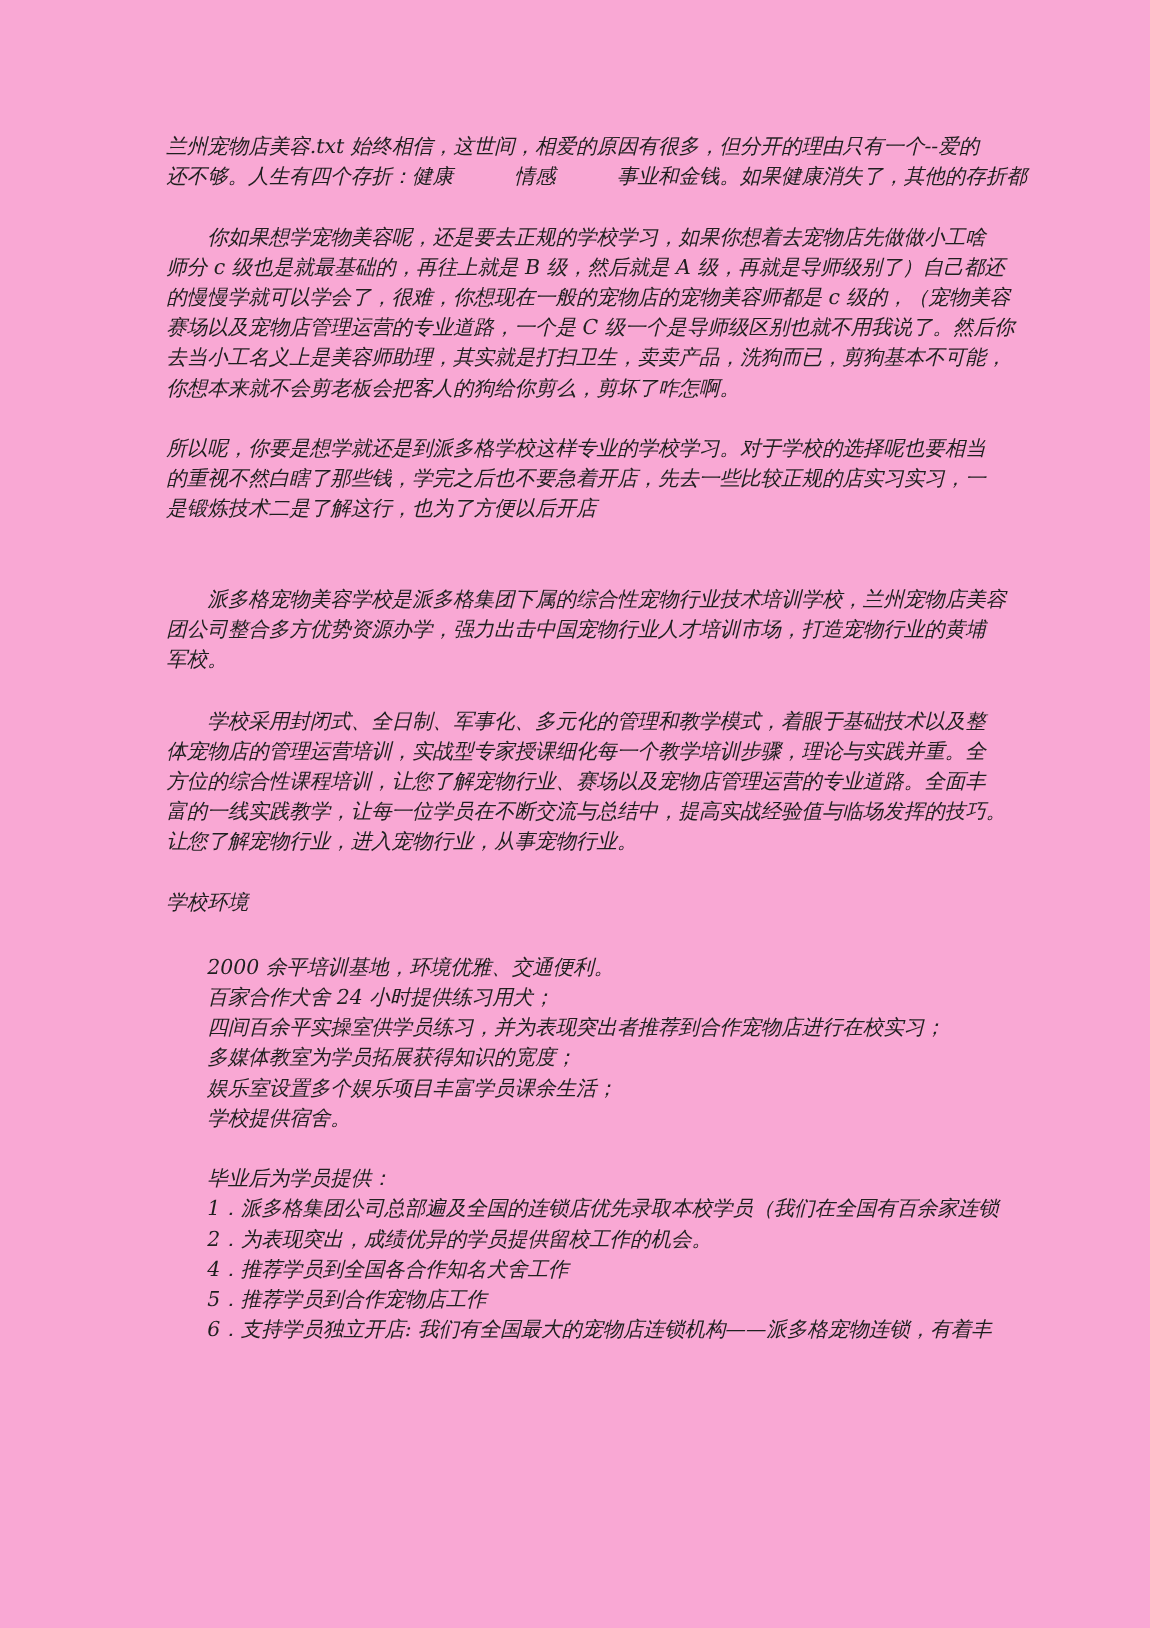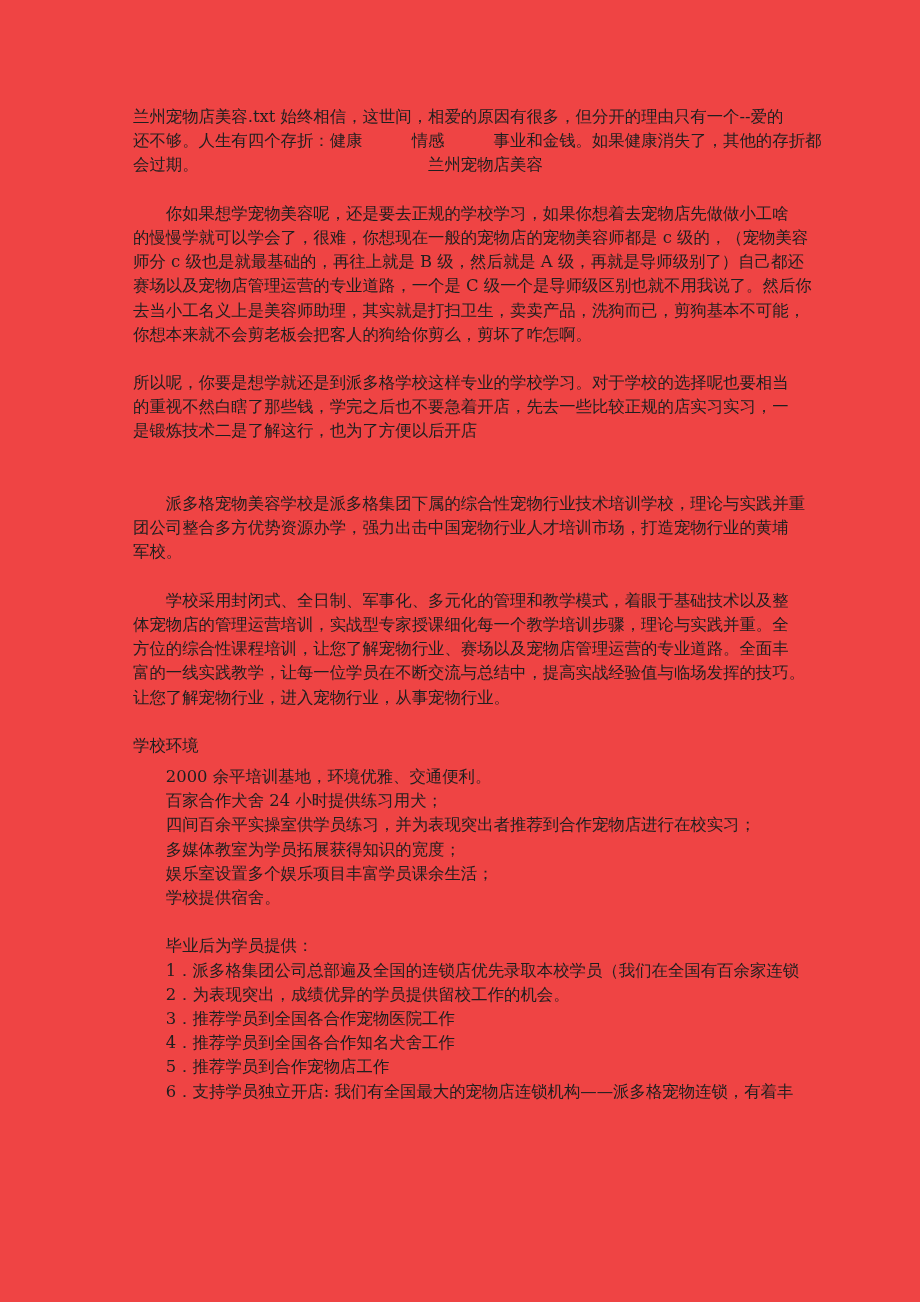--- a/index.html
+++ b/index.html
@@ -29,66 +29,64 @@
   }
   .line {
     white-space: pre;
     height: 24.2px;
     overflow: visible;
   }
 </style>
 </head>
 <body>
 
-<div class="page" style="background: #ef4444;">
+<div class="page" style="background: #f9a8d4; font-style: italic;">
   <div class="content" style="color: rgb(31, 31, 31);">
       <div class="block" style="margin-bottom: 24.2px;">
         <div class="line">兰州宠物店美容.txt 始终相信，这世间，相爱的原因有很多，但分开的理由只有一个--爱的</div>
         <div class="line">还不够。人生有四个存折：健康　　　情感　　　事业和金钱。如果健康消失了，其他的存折都</div>
-        <div class="line">会过期。　　　　　　　　　　　　　　兰州宠物店美容</div>
       </div>
       <div class="block" style="margin-bottom: 24.2px;">
         <div class="line">　　你如果想学宠物美容呢，还是要去正规的学校学习，如果你想着去宠物店先做做小工啥</div>
+        <div class="line">师分 c 级也是就最基础的，再往上就是 B 级，然后就是 A 级，再就是导师级别了）自己都还</div>
         <div class="line">的慢慢学就可以学会了，很难，你想现在一般的宠物店的宠物美容师都是 c 级的，（宠物美容</div>
-        <div class="line">师分 c 级也是就最基础的，再往上就是 B 级，然后就是 A 级，再就是导师级别了）自己都还</div>
         <div class="line">赛场以及宠物店管理运营的专业道路，一个是 C 级一个是导师级区别也就不用我说了。然后你</div>
         <div class="line">去当小工名义上是美容师助理，其实就是打扫卫生，卖卖产品，洗狗而已，剪狗基本不可能，</div>
         <div class="line">你想本来就不会剪老板会把客人的狗给你剪么，剪坏了咋怎啊。</div>
       </div>
       <div class="block" style="margin-bottom: 48.4px;">
         <div class="line">所以呢，你要是想学就还是到派多格学校这样专业的学校学习。对于学校的选择呢也要相当</div>
         <div class="line">的重视不然白瞎了那些钱，学完之后也不要急着开店，先去一些比较正规的店实习实习，一</div>
         <div class="line">是锻炼技术二是了解这行，也为了方便以后开店</div>
       </div>
       <div class="block" style="margin-bottom: 24.2px;">
-        <div class="line">　　派多格宠物美容学校是派多格集团下属的综合性宠物行业技术培训学校，理论与实践并重</div>
+        <div class="line">　　派多格宠物美容学校是派多格集团下属的综合性宠物行业技术培训学校，兰州宠物店美容</div>
         <div class="line">团公司整合多方优势资源办学，强力出击中国宠物行业人才培训市场，打造宠物行业的黄埔</div>
         <div class="line">军校。</div>
       </div>
       <div class="block" style="margin-bottom: 24.2px;">
         <div class="line">　　学校采用封闭式、全日制、军事化、多元化的管理和教学模式，着眼于基础技术以及整</div>
         <div class="line">体宠物店的管理运营培训，实战型专家授课细化每一个教学培训步骤，理论与实践并重。全</div>
         <div class="line">方位的综合性课程培训，让您了解宠物行业、赛场以及宠物店管理运营的专业道路。全面丰</div>
         <div class="line">富的一线实践教学，让每一位学员在不断交流与总结中，提高实战经验值与临场发挥的技巧。</div>
         <div class="line">让您了解宠物行业，进入宠物行业，从事宠物行业。</div>
       </div>
-      <div class="block" style="margin-bottom: 7px;">
+      <div class="block" style="margin-bottom: 28px;">
         <div class="line">学校环境</div>
       </div>
       <div class="block" style="margin-bottom: 24.2px;">
         <div class="line">　　2000 余平培训基地，环境优雅、交通便利。</div>
         <div class="line">　　百家合作犬舍 24 小时提供练习用犬；</div>
         <div class="line">　　四间百余平实操室供学员练习，并为表现突出者推荐到合作宠物店进行在校实习；</div>
         <div class="line">　　多媒体教室为学员拓展获得知识的宽度；</div>
         <div class="line">　　娱乐室设置多个娱乐项目丰富学员课余生活；</div>
         <div class="line">　　学校提供宿舍。</div>
       </div>
       <div class="block" style="margin-bottom: 0px;">
         <div class="line">　　毕业后为学员提供：</div>
         <div class="line">　　1．派多格集团公司总部遍及全国的连锁店优先录取本校学员（我们在全国有百余家连锁</div>
         <div class="line">　　2．为表现突出，成绩优异的学员提供留校工作的机会。</div>
-        <div class="line">　　3．推荐学员到全国各合作宠物医院工作</div>
         <div class="line">　　4．推荐学员到全国各合作知名犬舍工作</div>
         <div class="line">　　5．推荐学员到合作宠物店工作</div>
         <div class="line">　　6．支持学员独立开店: 我们有全国最大的宠物店连锁机构——派多格宠物连锁，有着丰</div>
       </div>
     </div>
 </div>
 
 </body></html>

